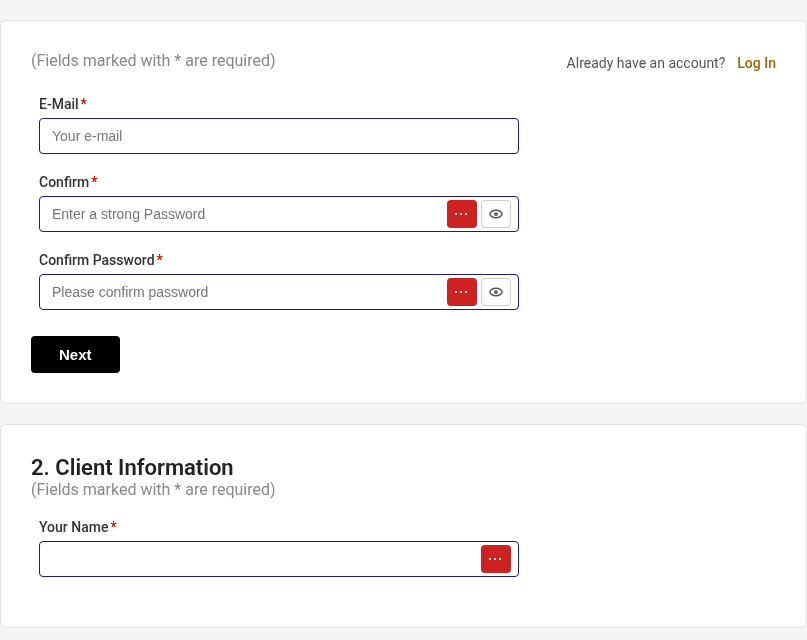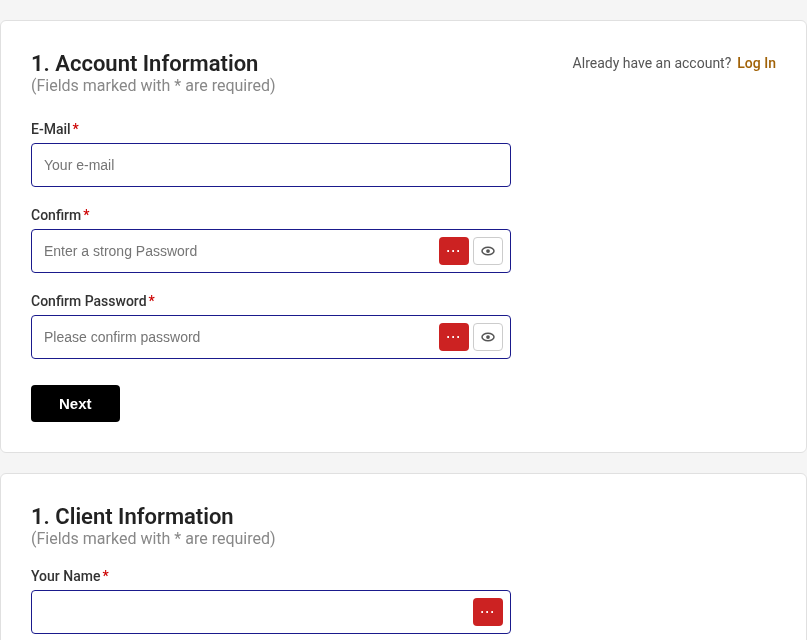--- a/index.html
+++ b/index.html
@@ -40,57 +40,58 @@
       font-size: 22px;
       font-weight: 600;
       color: #222;
     }
 
     .account-prompt {
       font-size: 14px;
       color: #555;
       display: flex;
       align-items: center;
-      gap: 6px;
+      gap: 12px;
       margin-top: 4px;
     }
 
     .login-link {
       color: #a16207;
       text-decoration: none;
       font-weight: 500;
     }
 
     .required-note {
       font-size: 16px;
       color: #888;
       margin-bottom: 20px;
     }
 
     .form-group {
       margin-bottom: 20px;
+      margin-left: 8px;
     }
 
     .form-label {
       display: block;
       font-size: 14px;
       font-weight: 500;
       color: #333;
       margin-bottom: 6px;
     }
 
     .required-star {
       color: #cc0000;
       margin-left: 2px;
     }
 
     .form-input {
       width: 100%;
       max-width: 480px;
-      height: 44px;
+      height: 36px;
       padding: 0 80px 0 12px;
       border: 1.5px solid #1a1a8c;
       border-radius: 4px;
       font-size: 14px;
       color: #be185d;
       outline: none;
     }
 
     .form-input.simple {
       padding: 0 12px;
@@ -178,21 +179,20 @@
     }
   </style>
 </head>
 <body>
 
 <div class="page-wrapper">
 
   <div class="section-card">
     <div class="section-header">
       <div>
-        <h2 class="section-title">1. Account Information</h2>
         <div class="required-note">(Fields marked with * are required)</div>
       </div>
       <div class="account-prompt">
         <span>Already have an account?</span>
         <a href="#" class="login-link">Log In</a>
       </div>
     </div>
 
     
     <div class="form-group">
@@ -244,21 +244,21 @@
           </button>
         </div>
       </div>
     </div>
 
     
     <button class="next-btn">Next</button>
   </div>
 
   <div class="section-card-2">
-    <h2 class="section-title">1. Client Information</h2>
+    <h2 class="section-title">2. Client Information</h2>
     <div class="required-note">(Fields marked with * are required)</div>
 
     <div style="margin-top: 20px;" class="form-group">
       <label class="form-label">
         <span>Your Name</span><span class="required-star">*</span>
       </label>
       <div class="field-container">
         <input type="text" class="form-input" placeholder="" style="">
         <div class="field-icons-overlay">
           <button class="icon-btn-red">

